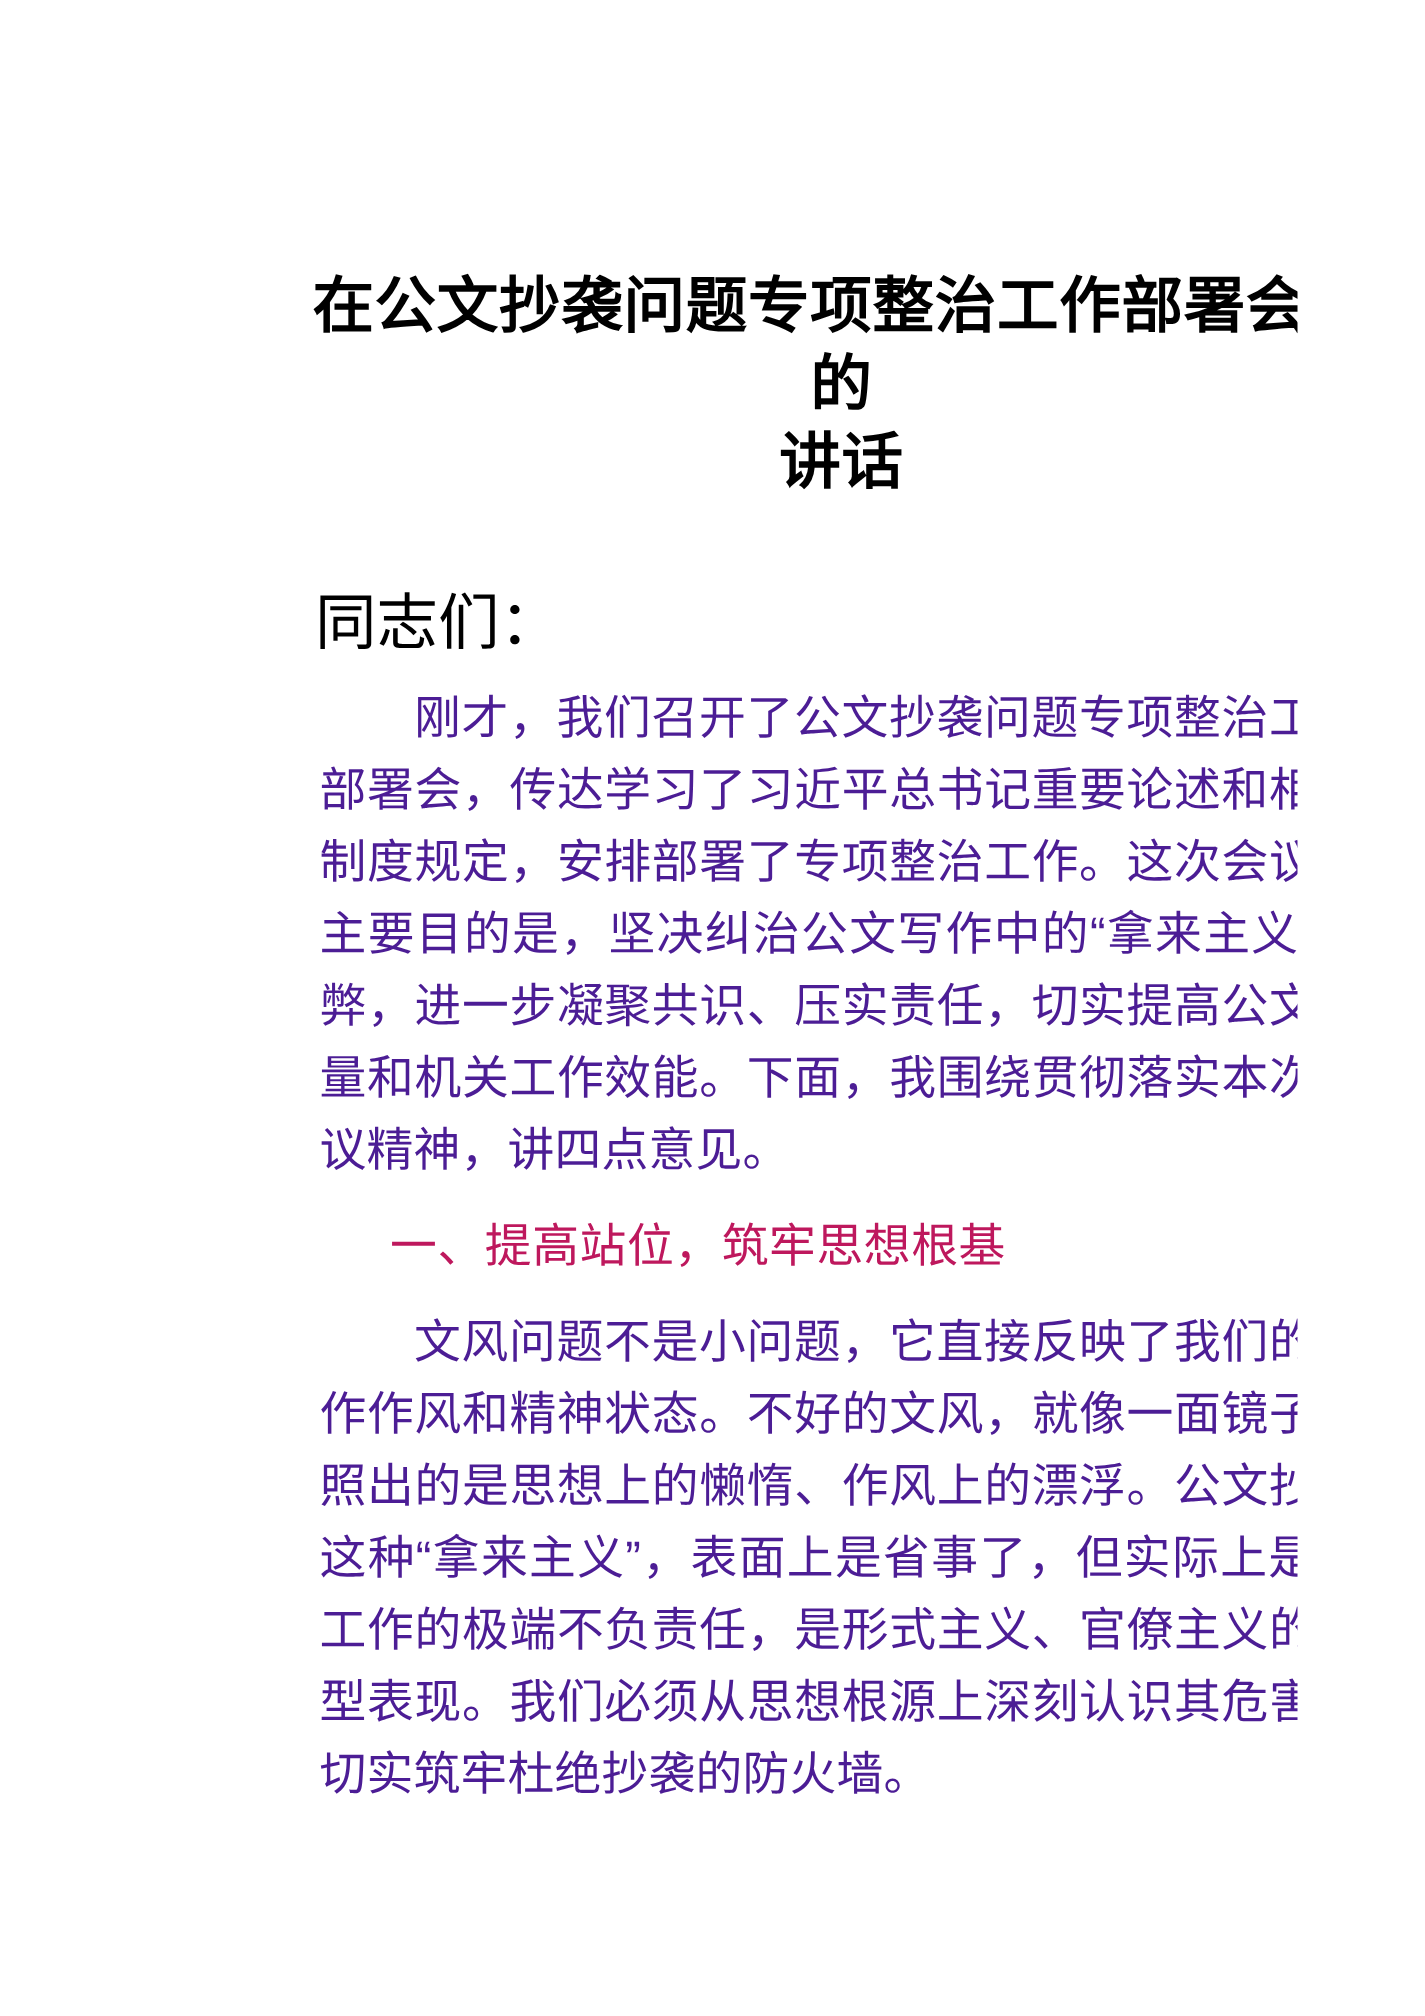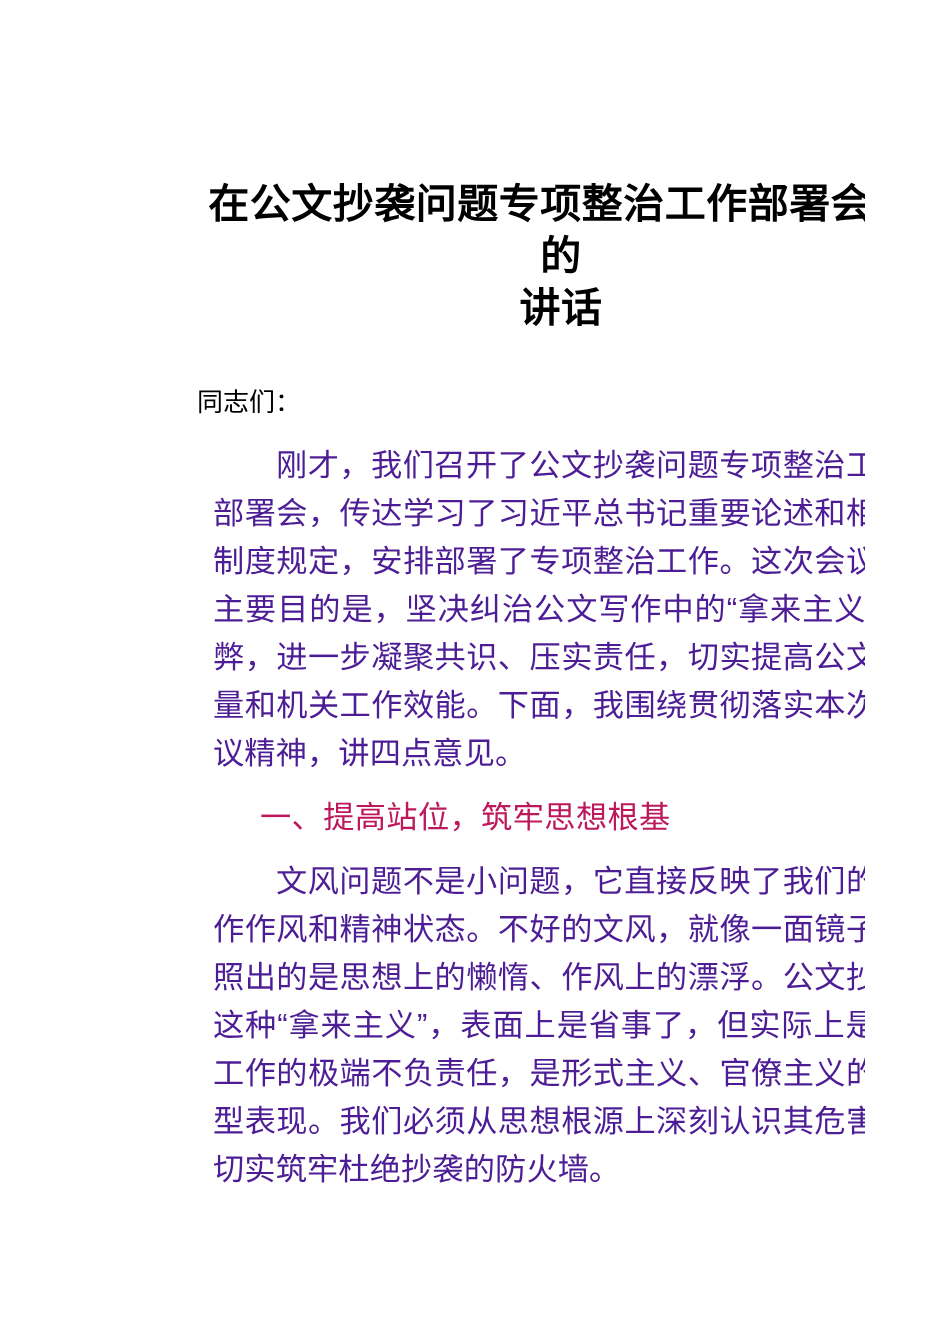--- a/index.html
+++ b/index.html
@@ -63,22 +63,22 @@
     word-break: break-all;
     letter-spacing: 0.15px;
   }
 
   .para.indent {
     text-indent: 63px;
   }
 
   
   .salutation {
-    margin: 0;
-    font-size: 26px;
+    margin: 13px;
+    font-size: 41px;
     line-height: 48px;
     text-indent: 0;
     color: #000000;
   }
 
   
   .section-heading {
     margin: 0;
     font-family: "Liberation Serif", "DejaVu Serif", serif;
     font-size: 31.2px;

